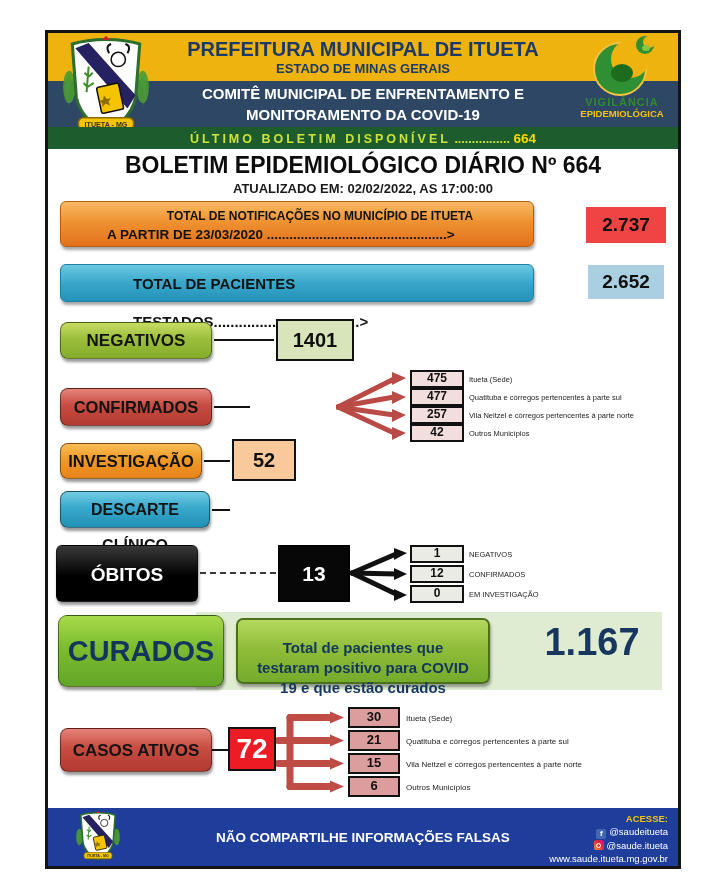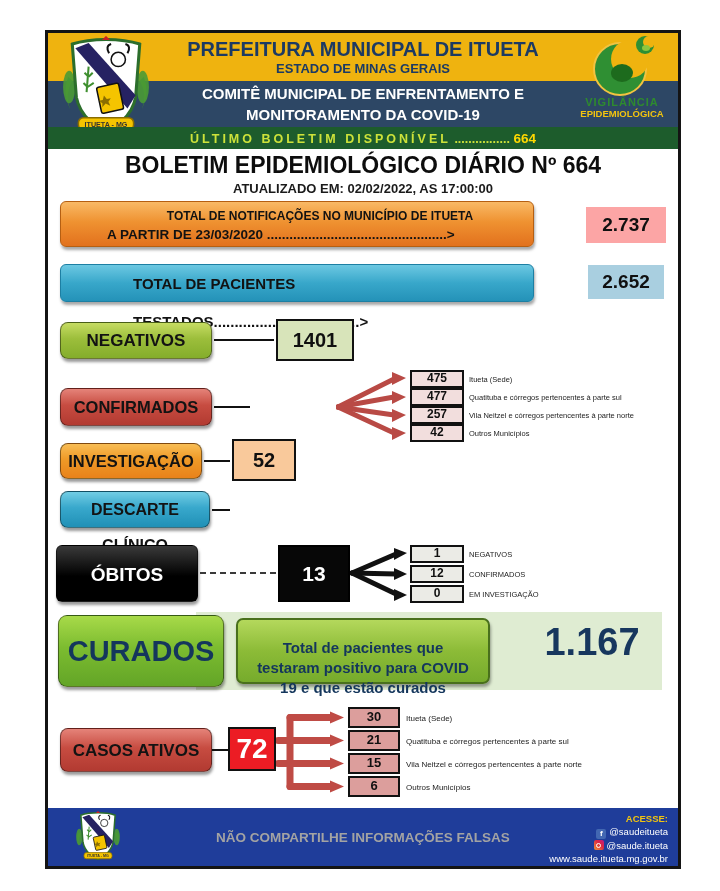--- a/index.html
+++ b/index.html
@@ -24,21 +24,21 @@
   
   .main-title{left:0;top:119px;width:630px;text-align:center;font-weight:bold;font-size:23px;color:#0d0d0d;}
   .updated{left:0;top:148px;width:630px;text-align:center;font-weight:bold;font-size:13px;color:#1a1a1a;}
 
   
   .bar-orange{left:12px;top:168px;width:474px;height:46px;border-radius:6px;border:1px solid #b55f12;
     background:linear-gradient(#f9b966,#ef9231 45%,#e2711d);box-shadow:1px 3px 3px rgba(0,0,0,.35);
     color:#121212;font-weight:bold;padding-top:5px;box-sizing:border-box;}
   .bar-orange .l1{padding-left:46px;font-size:12px;line-height:19px;text-align:center;}
   .bar-orange .l2{padding-left:46px;font-size:13.5px;line-height:17px;}
-  .val-orange{left:538px;top:174px;width:80px;height:36px;background:#fca5a5;color:#101010;font-weight:bold;font-size:19px;text-align:center;line-height:36px;}
+  .val-orange{left:538px;top:174px;width:80px;height:36px;background:#ef4444;color:#101010;font-weight:bold;font-size:19px;text-align:center;line-height:36px;}
   .bar-blue{left:12px;top:231px;width:474px;height:38px;border-radius:6px;border:1px solid #1d7fa3;
     background:linear-gradient(#6cc8e2,#38a7ca 50%,#2492b8);box-shadow:1px 3px 3px rgba(0,0,0,.35);
     color:#121212;font-weight:bold;font-size:15px;line-height:38px;padding-left:72px;box-sizing:border-box;}
   .val-blue{left:540px;top:232px;width:76px;height:34px;background:#a9cfe0;color:#101010;font-weight:bold;font-size:19px;text-align:center;line-height:34px;}
 
   
   .pill{border-radius:8px;border:1px solid rgba(0,0,0,.45);box-shadow:1px 3px 3px rgba(0,0,0,.4);
     color:#131313;font-weight:bold;text-align:center;box-sizing:border-box;}
   .pill-green{background:linear-gradient(#c6dc63,#9cbe3b 45%,#84ad2b);}
   .pill-red{background:linear-gradient(#e58379,#c74c41 45%,#b23a31);}
@@ -78,21 +78,21 @@
 
   
   .curados-strip{left:148px;top:579px;width:466px;height:78px;background:#dfecd2;}
   .curados-info{left:188px;top:585px;width:254px;height:66px;border:2px solid #49701c;border-radius:7px;
     background:linear-gradient(#b4d85c,#8cbb37 50%,#76ab2c);color:#14365c;font-weight:bold;font-size:15px;line-height:20px;
     text-align:center;box-sizing:border-box;padding:18px 12px;box-shadow:1px 3px 3px rgba(0,0,0,.35);}
   .curados-num{left:478px;top:588px;width:132px;text-align:center;font-weight:bold;font-size:38px;color:#17375e;}
 
   
   .footer{left:0;top:775px;width:630px;height:58px;background:#1f3d9a;}
-  .foot-warning{left:120px;top:22px;width:390px;text-align:center;color:#a3a3a3;font-weight:bold;font-size:13.5px;}
+  .foot-warning{left:120px;top:22px;width:390px;text-align:center;color:#ffffff;font-weight:bold;font-size:13.5px;}
   .foot-right{right:10px;top:4px;text-align:right;color:#fff;font-size:9.5px;line-height:13px;}
   .foot-access{color:#f2c40f;font-weight:bold;font-size:9.5px;}
   .sicon{display:inline-block;width:10px;height:10px;border-radius:2px;vertical-align:-1px;margin-right:3px;text-align:center;}
   .fb{background:#4267B2;color:#fff;font-weight:bold;font-size:8px;line-height:10px;}
   .ig{background:linear-gradient(45deg,#f09433,#dc2743 60%,#bc1888);position:relative;}
   .ig i{position:absolute;left:2.5px;top:2.5px;width:3px;height:3px;border:1px solid #fff;border-radius:50%;}
   svg{display:block;}
 </style>
 </head>
 <body>

